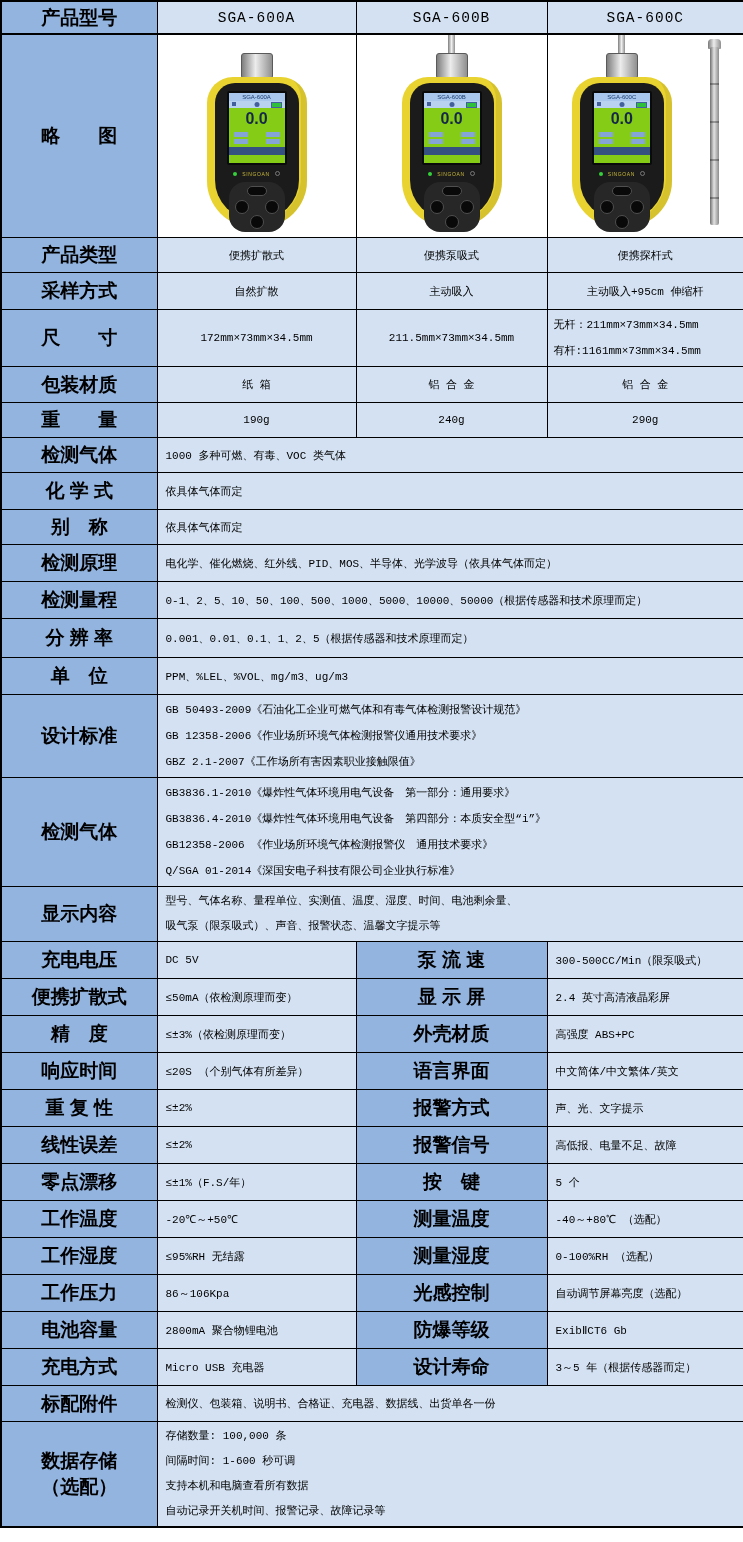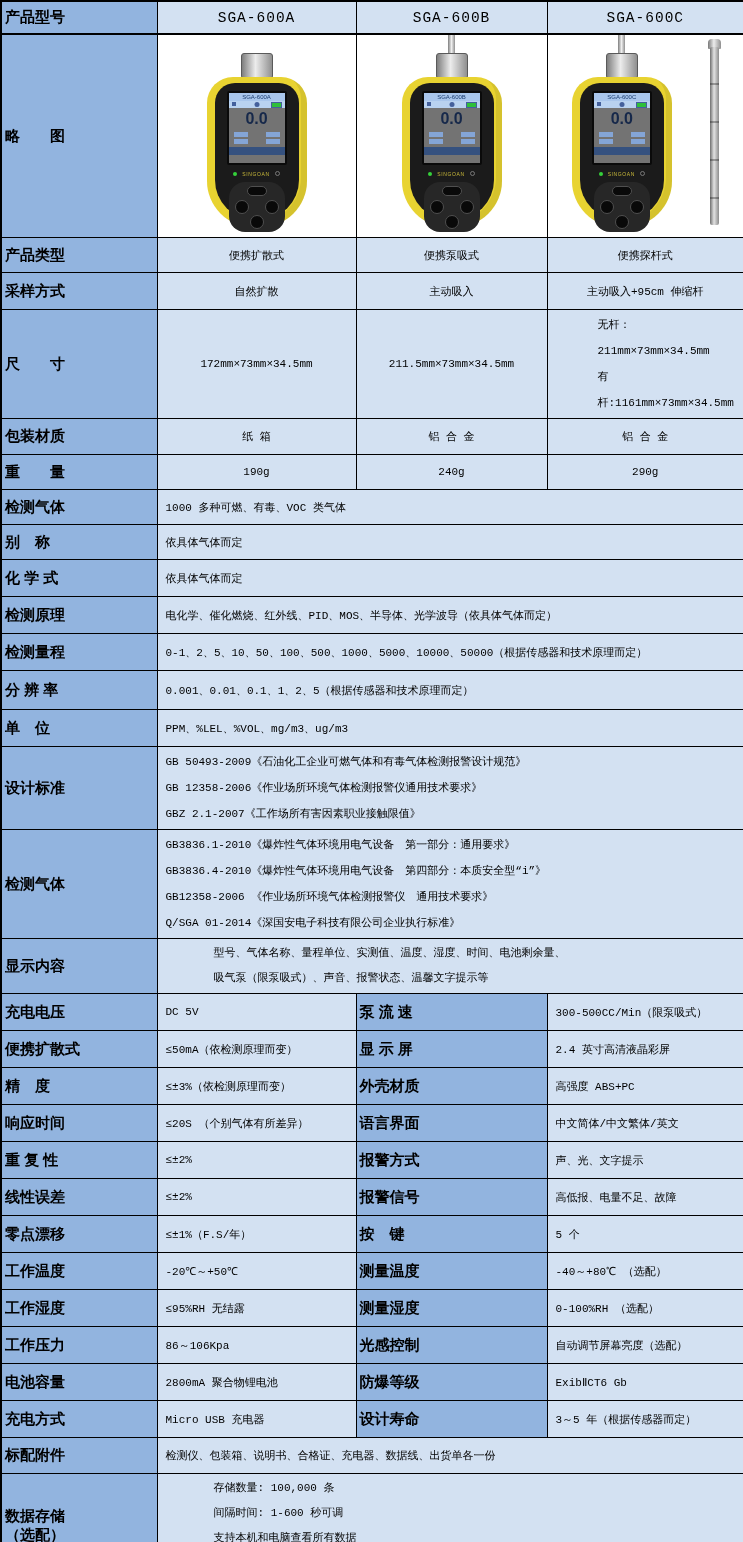--- a/index.html
+++ b/index.html
@@ -1,36 +1,36 @@
 <!DOCTYPE html>
 <html><head>
 <meta charset="utf-8">
 <style>
   html,body{margin:0;padding:0;background:#fff;}
   body{width:743px;font-family:"Liberation Sans","DejaVu Sans",sans-serif;color:#000;}
   table{border-collapse:collapse;table-layout:fixed;width:743px;border:2px solid #000;}
   td{border:1px solid #000;overflow:hidden;vertical-align:middle;padding:2px 8px;}
-  td.lbl{background:#92B4DF;font-weight:700;font-size:15px;padding:2px 3px;}
+  td.lbl{background:#92B4DF;font-weight:700;font-size:19px;text-align:center;padding:2px 3px;}
   td.val{background:#D3E1F2;font-family:"Liberation Mono","DejaVu Sans Mono",monospace;font-size:11px;}
   td.center{text-align:center;}
   tr.hdr td.val{font-size:14.5px;text-align:center;letter-spacing:1px;}
   td.imgcell{background:#fff;padding:0;position:relative;}
   .line26{line-height:26px;}
-  .line25{line-height:25px;margin-left:48px;}
-  .dimline{line-height:26px;margin-left:44px;}
+  .line25{line-height:25px;}
+  .dimline{line-height:26px;}
   
   .devwrap{position:relative;height:202px;}
   .device{position:absolute;left:50%;transform:translateX(-50%);bottom:10px;width:100px;text-align:center;}
   .dev-c .device{left:38%;}
   .probe{width:7px;height:42px;margin:0 auto;background:linear-gradient(90deg,#7d7d7d,#efefef 50%,#8f8f8f);border-radius:3px 3px 0 0;}
   .probe.short{height:30px;}
   .cap{width:32px;height:26px;margin:0 auto;background:linear-gradient(90deg,#7e7e7e,#ececec 45%,#909090);border:1px solid #5a5a5a;border-radius:3px;box-sizing:border-box;}
   .boot{width:100px;height:150px;margin:-2px auto 0;background:#E8D331;border-radius:26px 26px 46px 46px;padding-top:6px;box-sizing:border-box;box-shadow:inset -6px -4px 0 rgba(0,0,0,.08);}
   .face{width:84px;height:137px;margin:0 auto;background:#1b1b1b;border-radius:20px 20px 40px 40px;padding-top:8px;box-sizing:border-box;}
-  .screen{width:60px;height:74px;margin:0 auto;background:#737373;border:2px solid #0a0a0a;border-radius:2px;box-sizing:border-box;}
+  .screen{width:60px;height:74px;margin:0 auto;background:#84cc16;border:2px solid #0a0a0a;border-radius:2px;box-sizing:border-box;}
   .scr-title{font-size:6px;line-height:8px;height:8px;color:#1a3c6e;background:#a9c6ec;white-space:nowrap;overflow:hidden;}
   .scr-icons{height:7px;background:#b9d2f0;position:relative;}
   .scr-icons .spk{position:absolute;left:3px;top:1px;width:4px;height:4px;background:#44609c;}
   .scr-icons .fan{position:absolute;left:50%;top:1px;width:5px;height:5px;border-radius:50%;background:#44609c;transform:translateX(-50%);}
   .scr-icons .batt{position:absolute;right:3px;top:1px;width:9px;height:4px;background:#2fbf3a;border:1px solid #44609c;}
   .scr-value{font-size:16px;font-weight:700;color:#16284a;line-height:22px;font-family:"Liberation Sans",sans-serif;}
   .scr-line{height:5px;margin:2px 5px;background:linear-gradient(90deg,#84a5d6 0 30%,rgba(0,0,0,0) 30% 70%,#84a5d6 70%);}
   .scr-foot{height:8px;background:#35517f;margin-top:3px;}
   .brand-row{display:flex;align-items:center;justify-content:center;gap:5px;height:13px;margin-top:2px;}
   .led{width:4px;height:4px;border-radius:50%;background:#35d13a;}
@@ -218,26 +218,26 @@
     <td class="lbl">重　　量</td>
     <td class="val center">190g</td>
     <td class="val center">240g</td>
     <td class="val center">290g</td>
   </tr>
 
   <tr style="height:35px">
     <td class="lbl">检测气体</td>
     <td class="val" colspan="3">1000 多种可燃、有毒、VOC 类气体</td>
   </tr>
+  <tr style="height:37px">
+    <td class="lbl">化 学 式</td>
+    <td class="val" colspan="3">依具体气体而定</td>
+  </tr>
   <tr style="height:35px">
     <td class="lbl">别　称</td>
-    <td class="val" colspan="3">依具体气体而定</td>
-  </tr>
-  <tr style="height:37px">
-    <td class="lbl">化 学 式</td>
     <td class="val" colspan="3">依具体气体而定</td>
   </tr>
   <tr style="height:37px">
     <td class="lbl">检测原理</td>
     <td class="val" colspan="3">电化学、催化燃烧、红外线、PID、MOS、半导体、光学波导（依具体气体而定）</td>
   </tr>
   <tr style="height:37px">
     <td class="lbl">检测量程</td>
     <td class="val" colspan="3">0-1、2、5、10、50、100、500、1000、5000、10000、50000（根据传感器和技术原理而定）</td>
   </tr>

